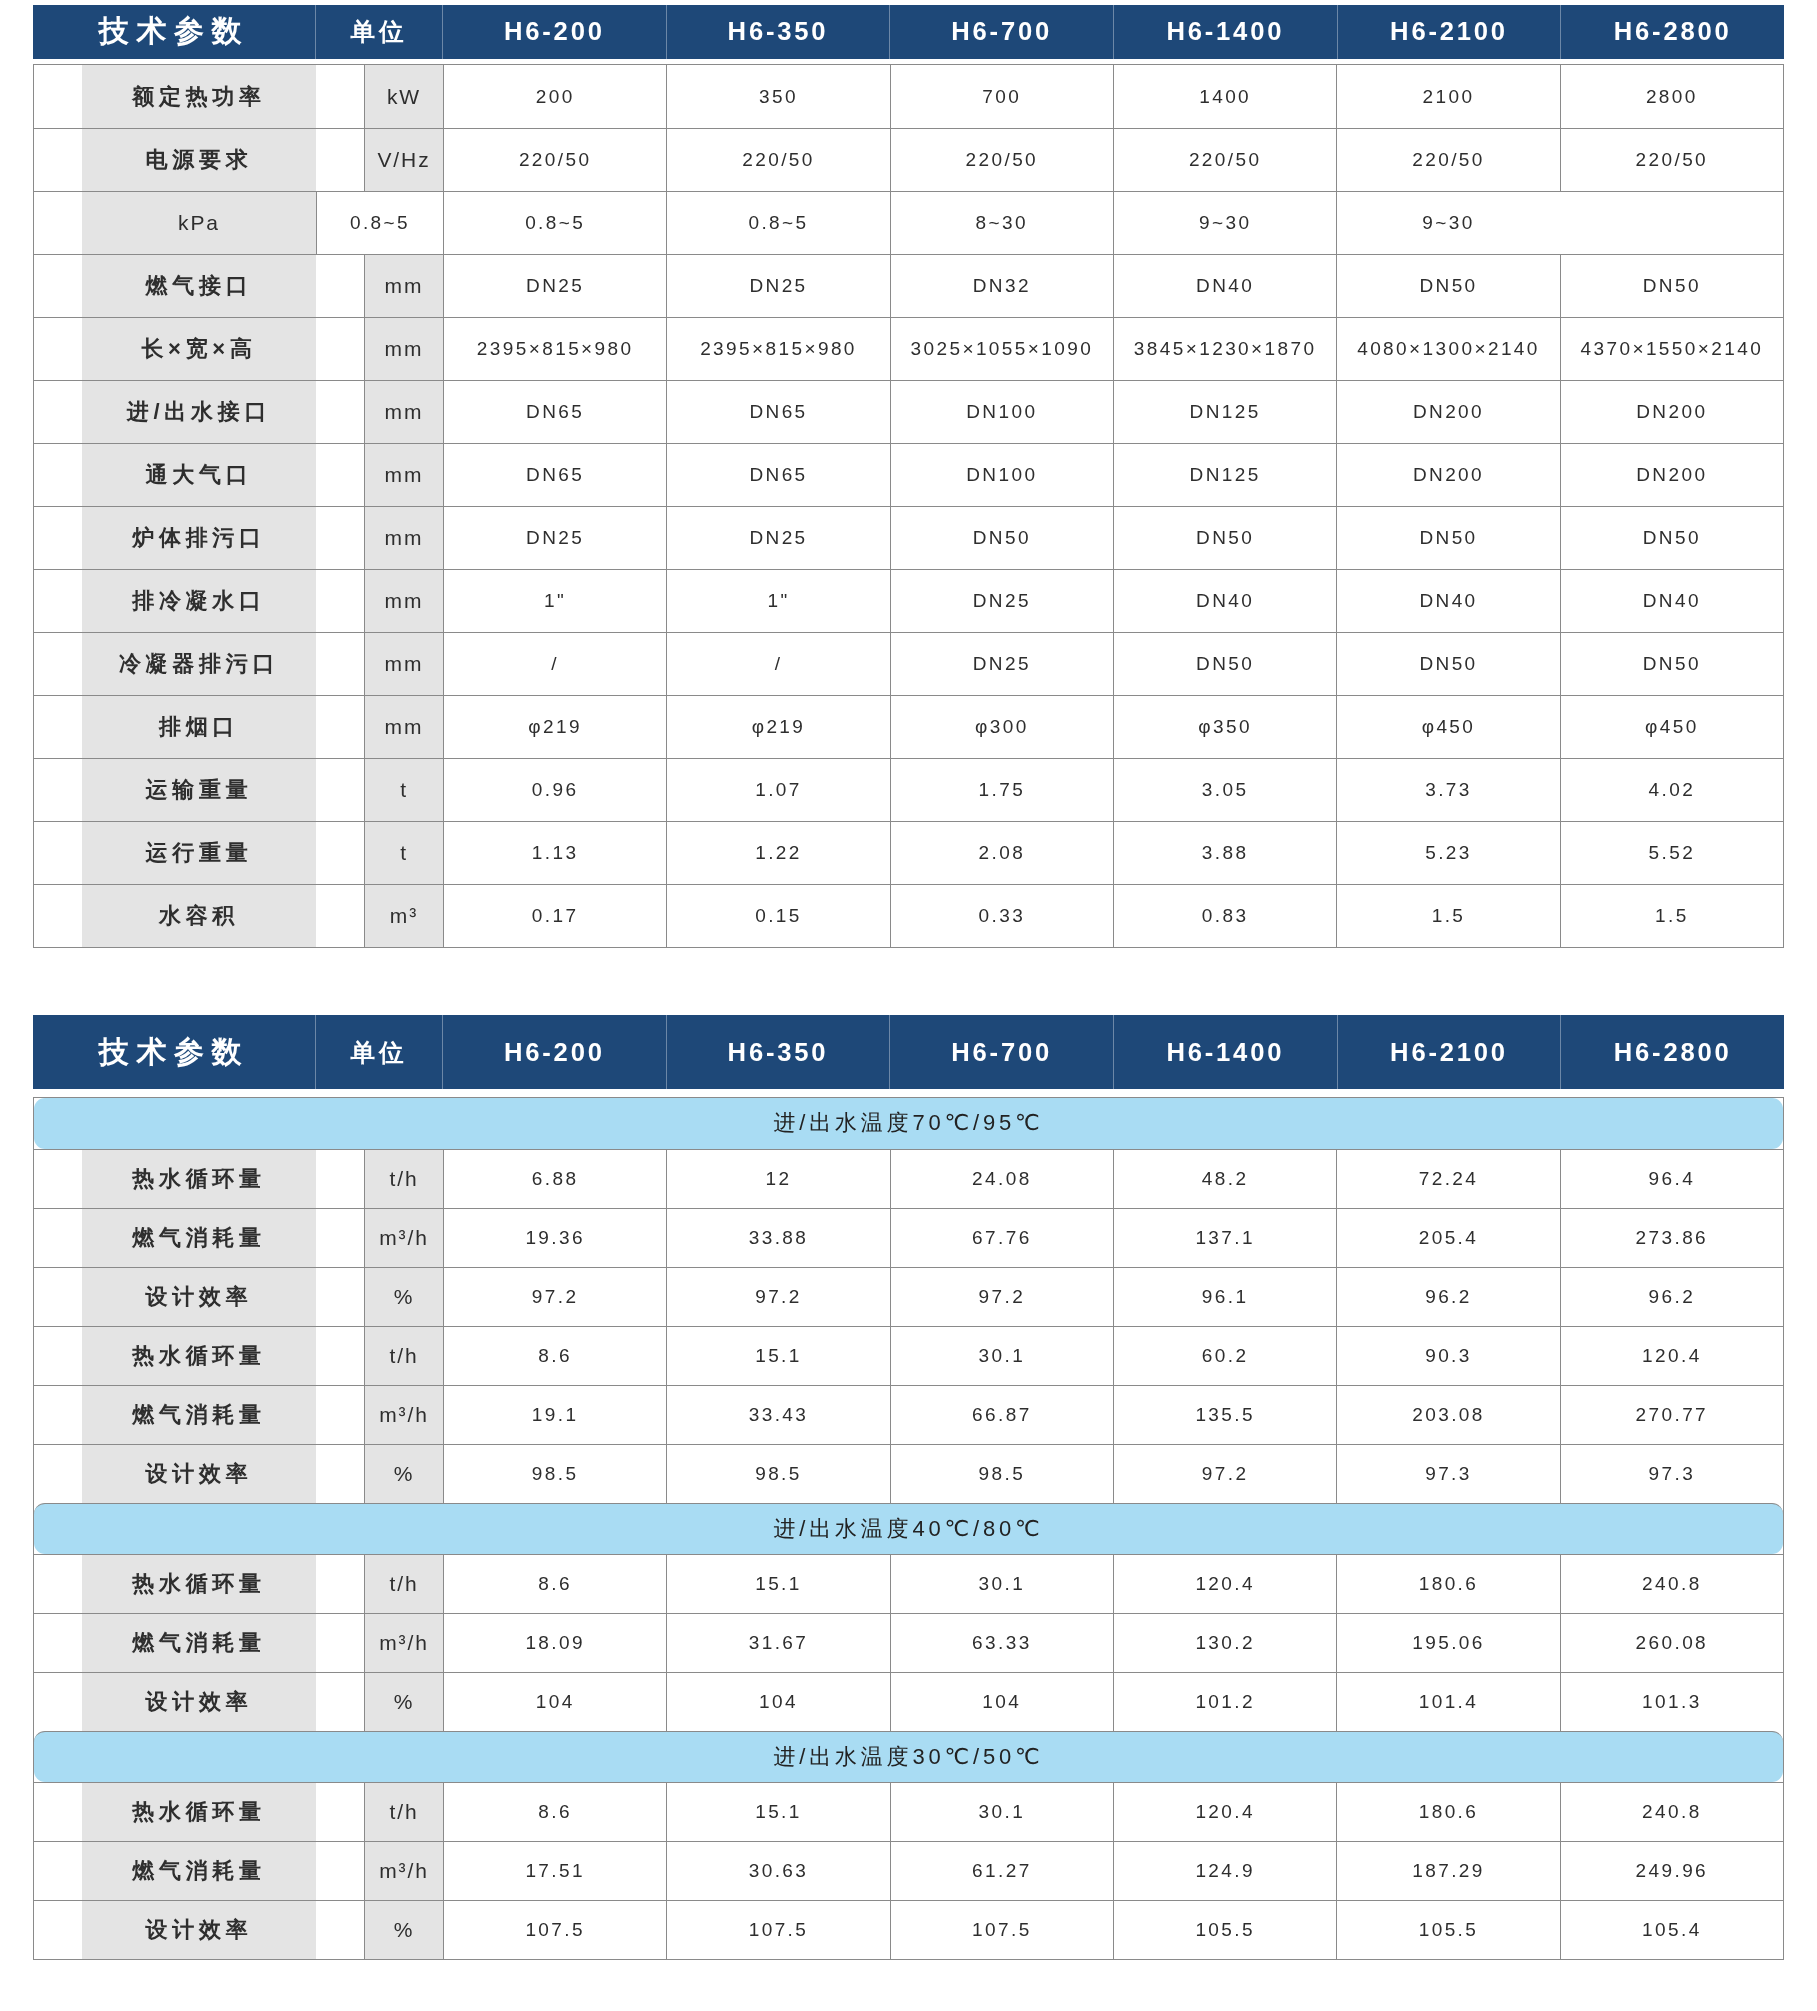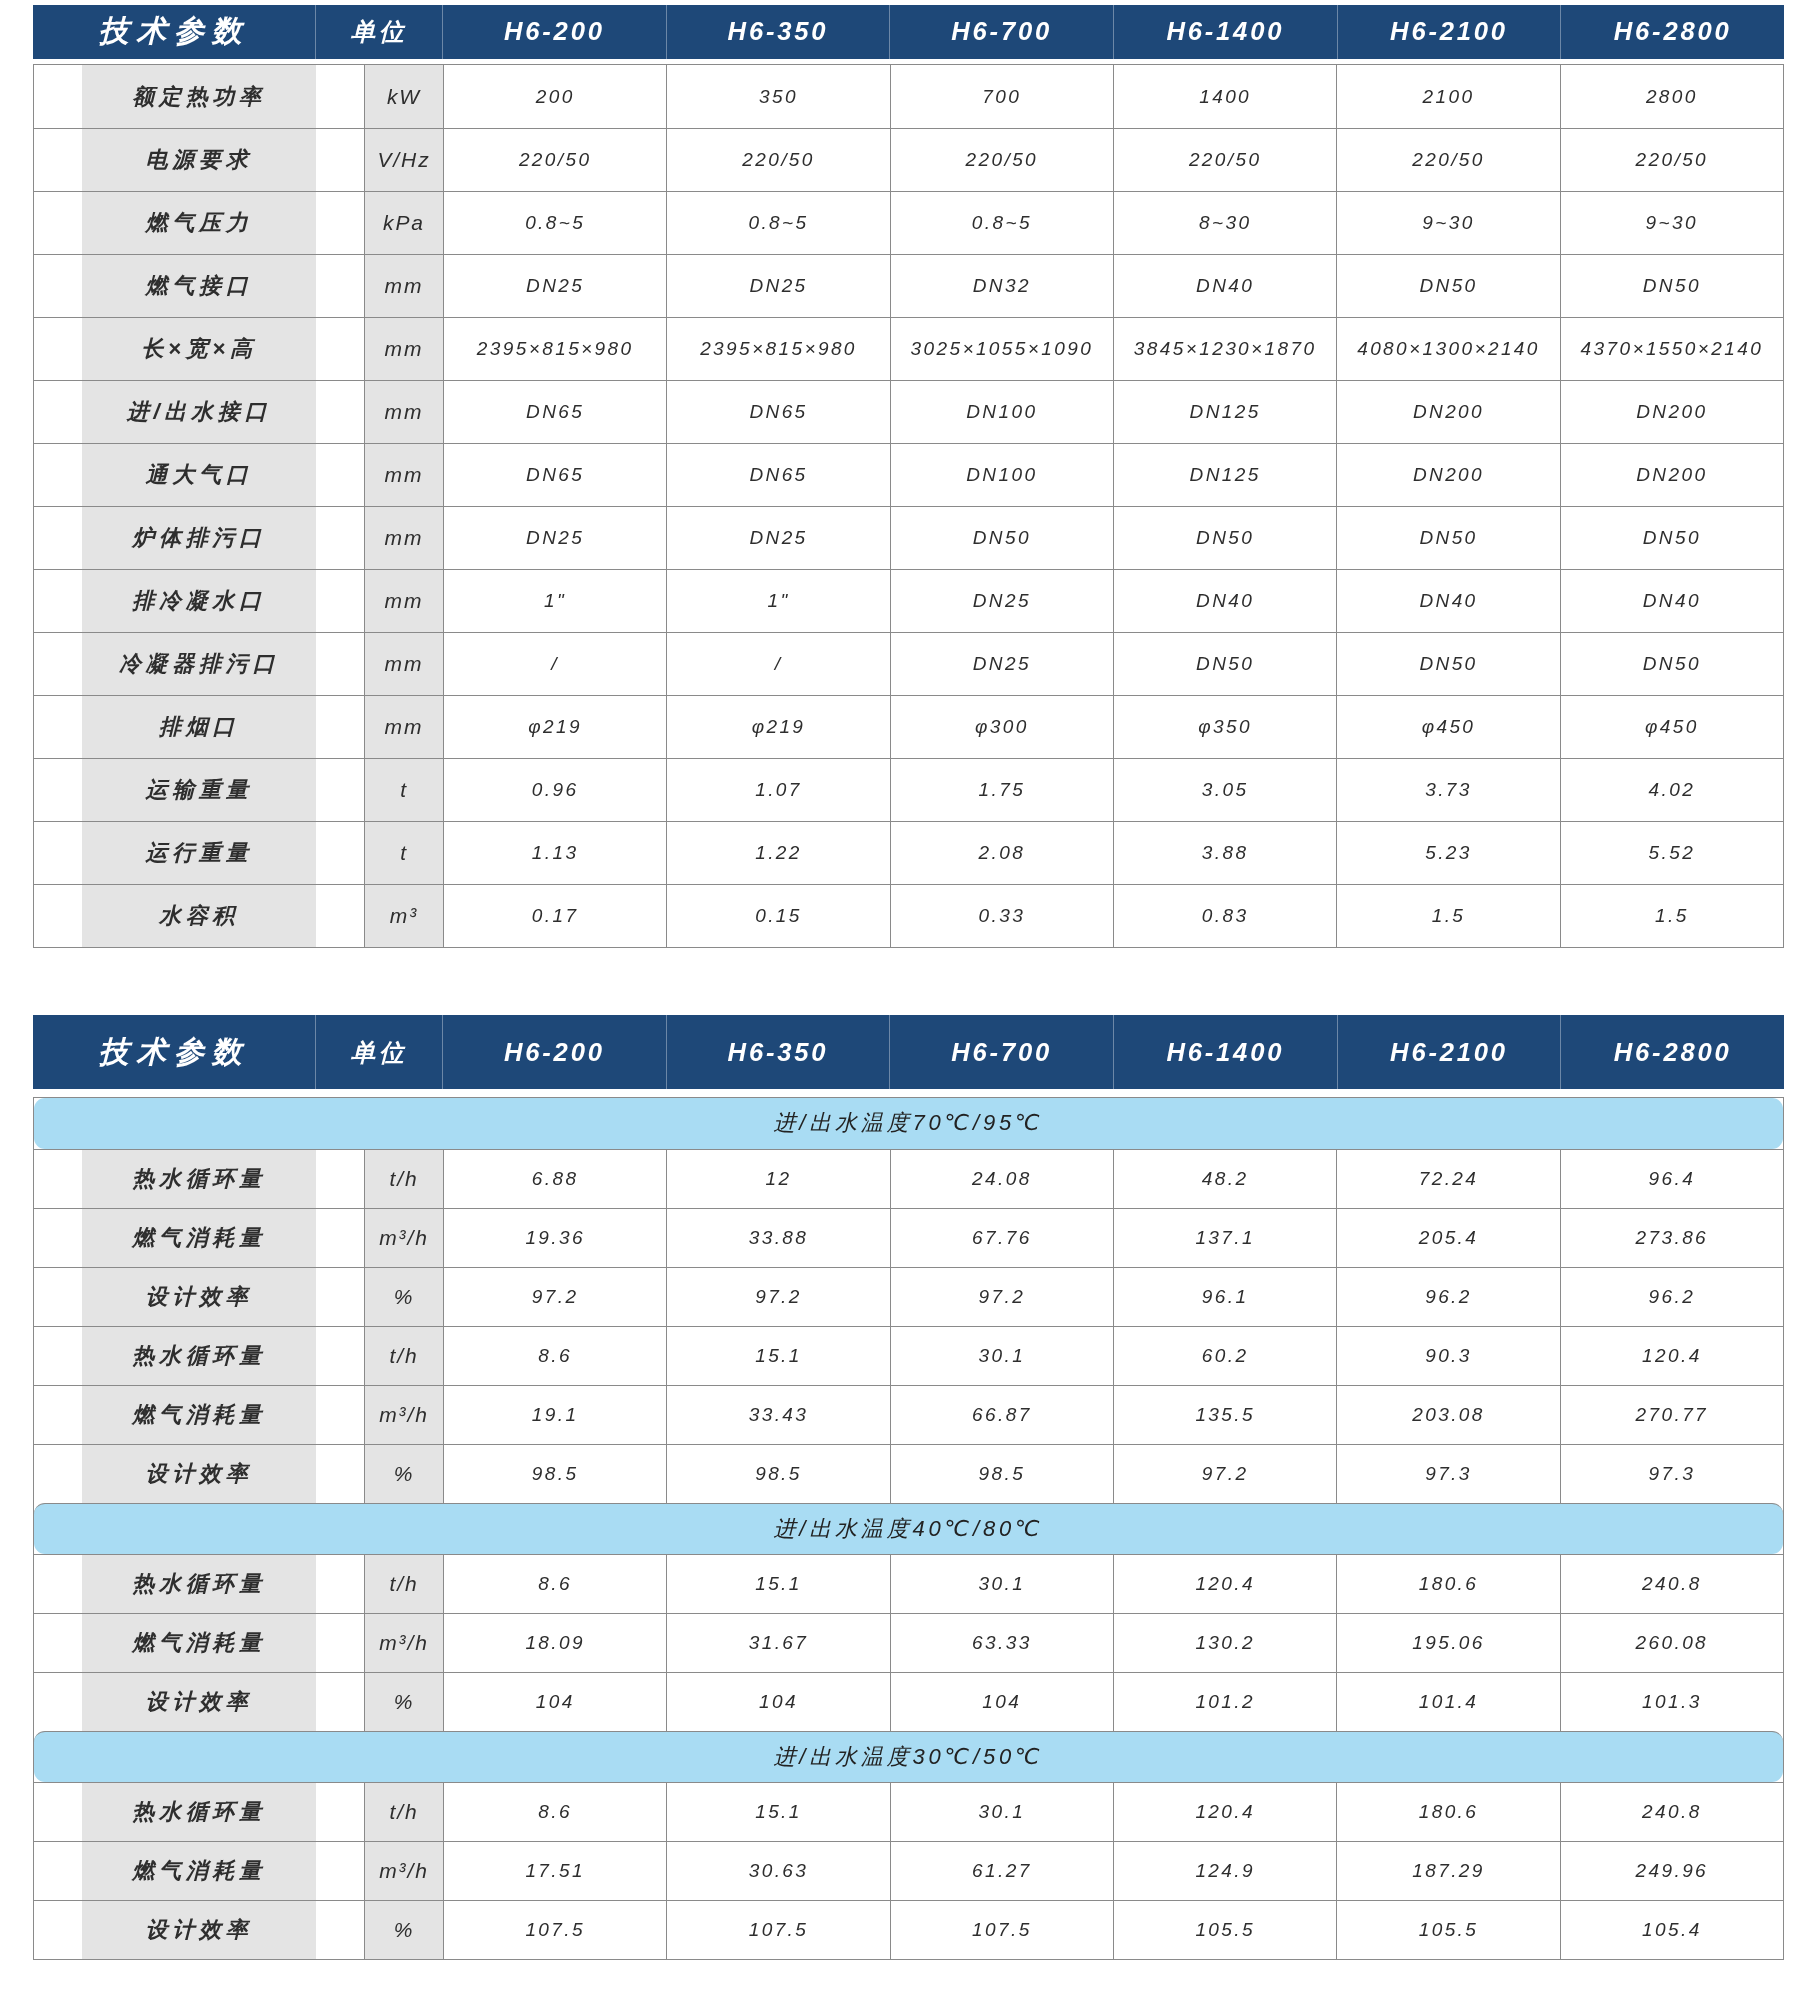--- a/index.html
+++ b/index.html
@@ -1,20 +1,20 @@
 <!DOCTYPE html>
 <html style="--header-bg: #1e4878; --header-text: #ffffff; --band-bg: #a9dcf3; --label-bg: #e4e4e4; --border: #8a8a8a; --text: #2e2e2e; --page-bg: #ffffff;font-size:15px"><head>
 <meta charset="utf-8">
 <style>
   * { margin:0; padding:0; box-sizing:border-box; }
   html,body { background:#ffffff; }
   body { font-family:"Liberation Sans","DejaVu Sans",sans-serif; }
 
   .page { position:relative; width:1817px; height:2012px; background:var(--page-bg,#fff); overflow:hidden; }
-  .table { position:absolute; left:33px; width:1751px;font-style:italic; }
+  .table { position:absolute; left:33px; width:1751px; }
   .t1 { top:4.7px; }
   .t2 { top:1015px; }
 
   .thead { display:grid; grid-template-columns:282px 127px repeat(6,1fr);
            background:var(--header-bg,#1e4878); color:var(--header-text,#fff); }
   .t1 .thead { height:54px; }
   .t2 .thead { height:74px; }
   .hcell { display:flex; align-items:center; justify-content:center; }
   .hcell + .hcell { border-left:0.9px solid rgba(255,255,255,0.35);text-align:right; }
   .hcell.title { font-size:30px; font-weight:bold; letter-spacing:7.6px; }
@@ -73,21 +73,20 @@
           <div class="cell label">电源要求</div>
           <div class="cell unit">V/Hz</div>
           <div class="cell val">220/50</div>
           <div class="cell val">220/50</div>
           <div class="cell val">220/50</div>
           <div class="cell val">220/50</div>
           <div class="cell val">220/50</div>
           <div class="cell val">220/50</div>
         </div>
         <div class="trow">
-          <div class="cell label">燃气压力</div>
           <div class="cell unit">kPa</div>
           <div class="cell val">0.8~5</div>
           <div class="cell val">0.8~5</div>
           <div class="cell val">0.8~5</div>
           <div class="cell val">8~30</div>
           <div class="cell val">9~30</div>
           <div class="cell val">9~30</div>
         </div>
         <div class="trow">
           <div class="cell label">燃气接口</div>

